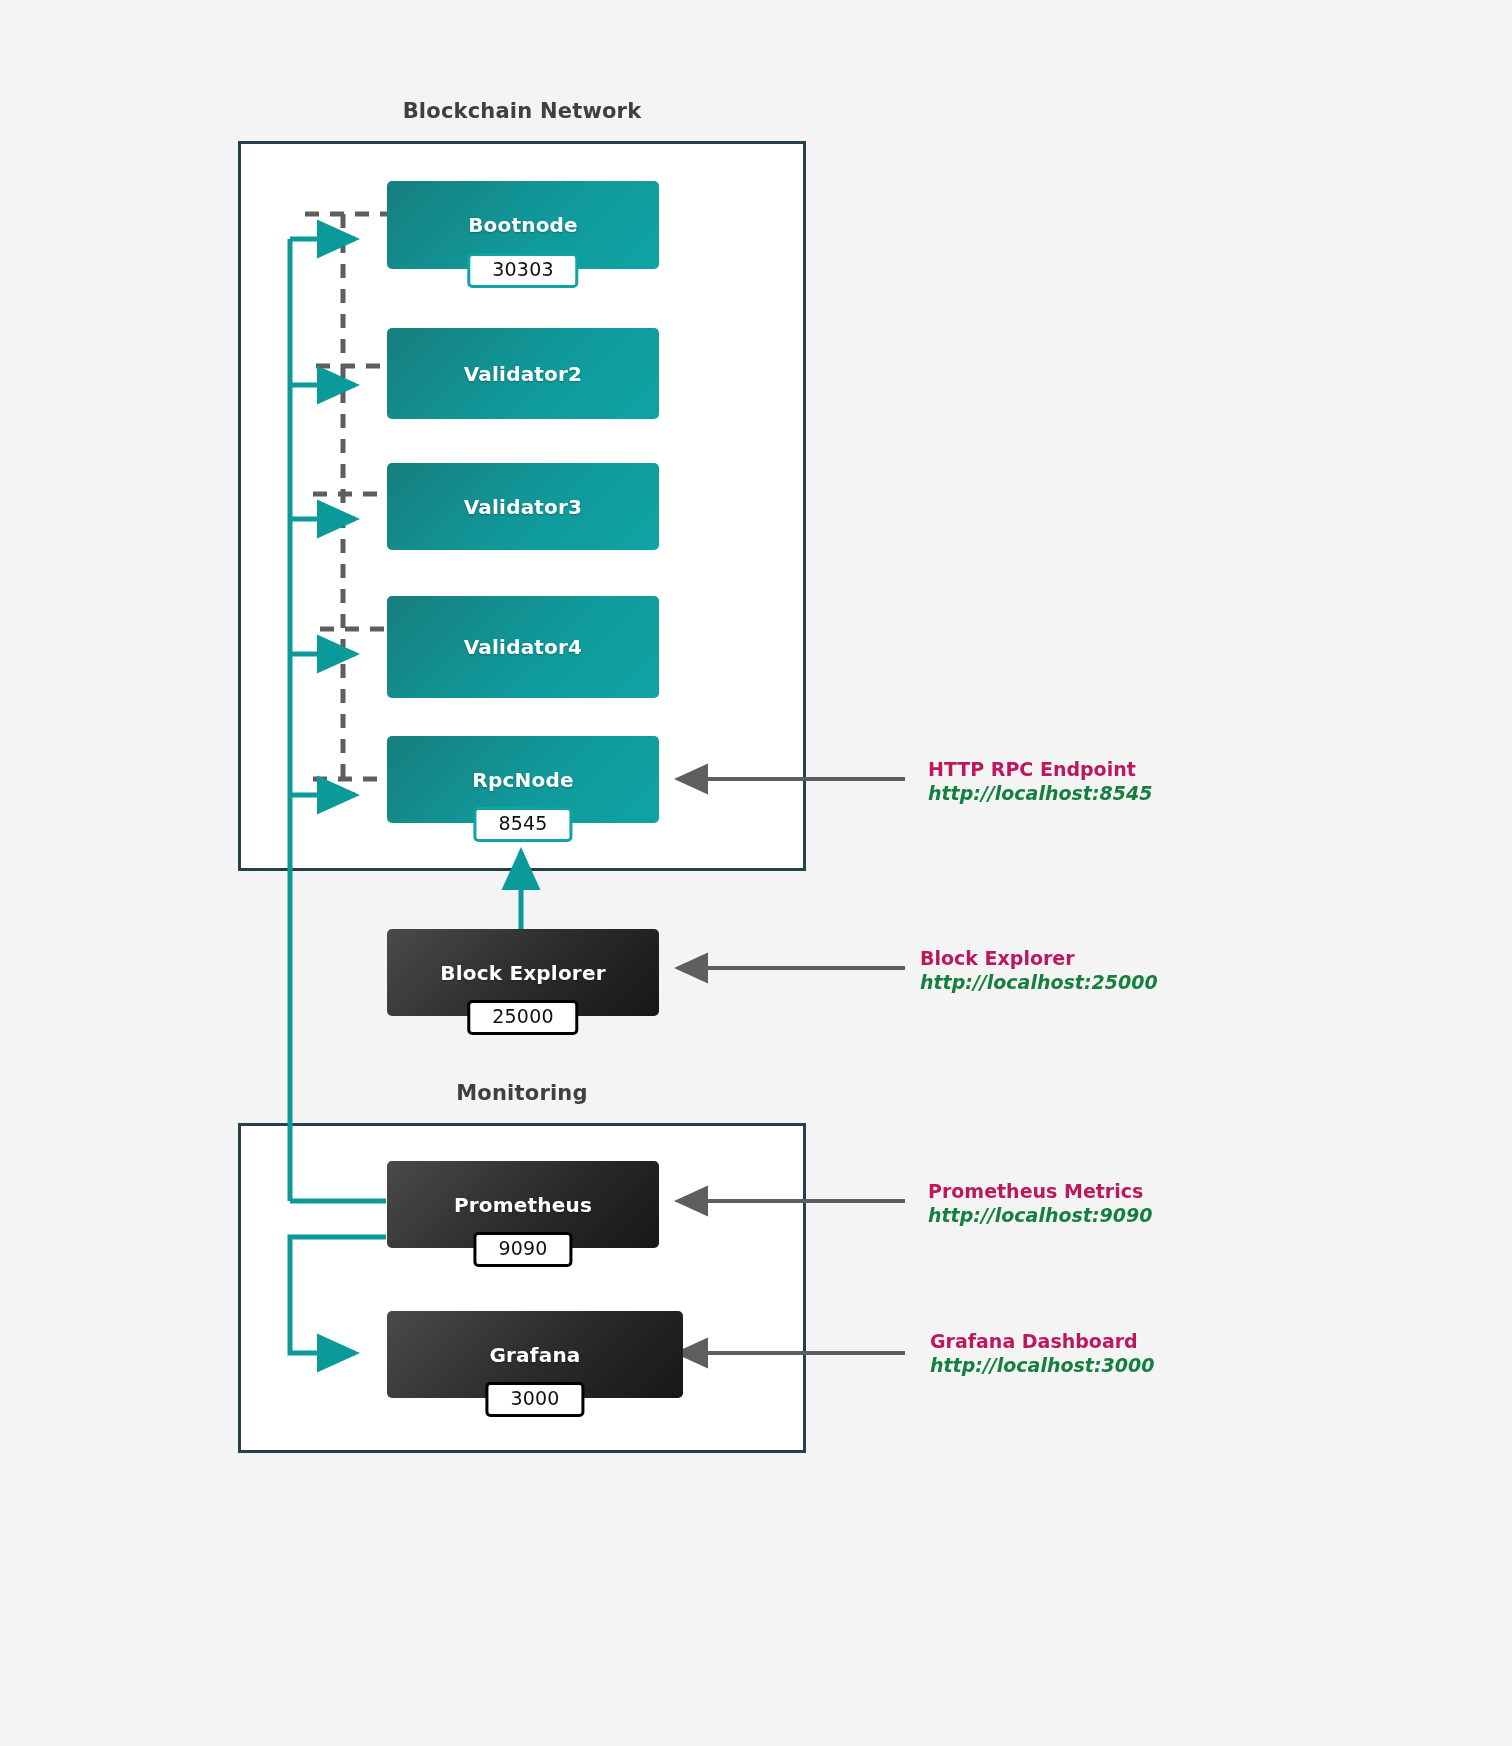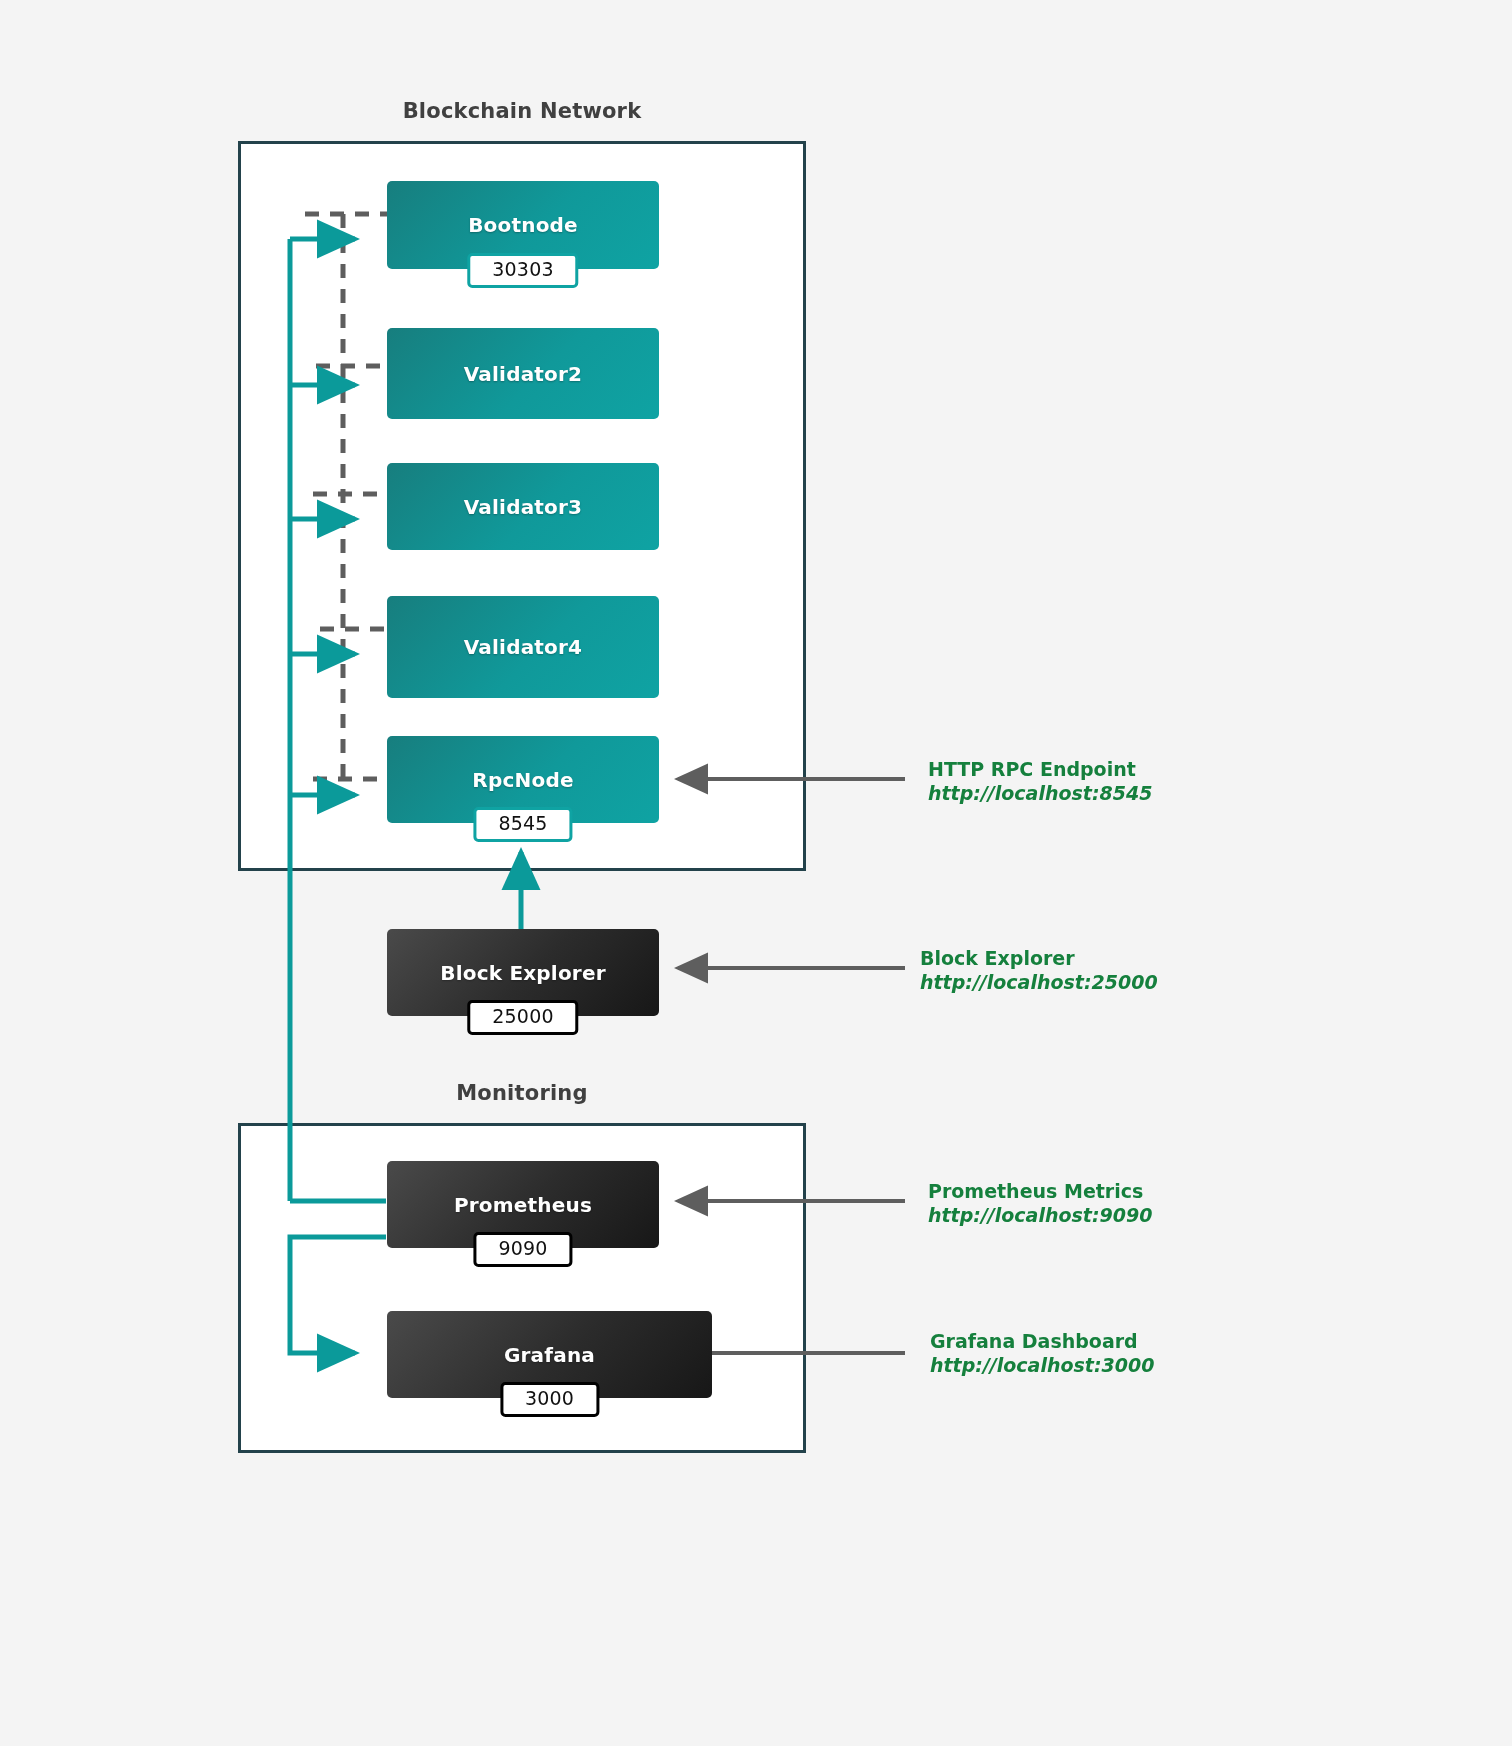--- a/index.html
+++ b/index.html
@@ -44,21 +44,21 @@
     font-size:19px;font-weight:normal;color:#111111;
     text-shadow:none;
     padding:4px 22px 5px 22px;
     white-space:nowrap;line-height:1.05;
   }
   .port.teal-b{border:3px solid #0fa3a3;margin-top:20px;}
   .port.dark-b{border:3px solid #000000;}
 
   .anno{position:absolute;white-space:nowrap;}
   .anno .t{
-    font-size:19px;font-weight:bold;color:#15803d;
+    font-size:19px;font-weight:bold;color:#be185d;
     line-height:1.28;text-align:left;
   }
   .anno .u{
     font-size:19px;font-weight:bold;font-style:italic;color:#15803d;
     line-height:1.28;text-align:center;
   }
 </style>
 </head>
 <body>
 
@@ -142,21 +142,21 @@
   <div class="node dark" style="left:387px;top:929px;width:272px;height:87px;">
     <span>Block Explorer</span>
     <span class="port dark-b" style="bottom:-19px;">25000</span>
   </div>
 
   <div class="node dark" style="left:387px;top:1161px;width:272px;height:87px;">
     <span>Prometheus</span>
     <span class="port dark-b" style="bottom:-19px;">9090</span>
   </div>
 
-  <div class="node dark" style="left:387px;top:1311px;width:325px;height:87px;">
+  <div class="node dark" style="left:387px;top:1311px;width:296px;height:87px;">
     <span>Grafana</span>
     <span class="port dark-b" style="bottom:-19px;">3000</span>
   </div>
 
   <div class="anno" style="left:928px;top:757px;">
     <div class="t">HTTP RPC Endpoint</div>
     <div class="u">http://localhost:8545</div>
   </div>
 
   <div class="anno" style="left:920px;top:946px;">

